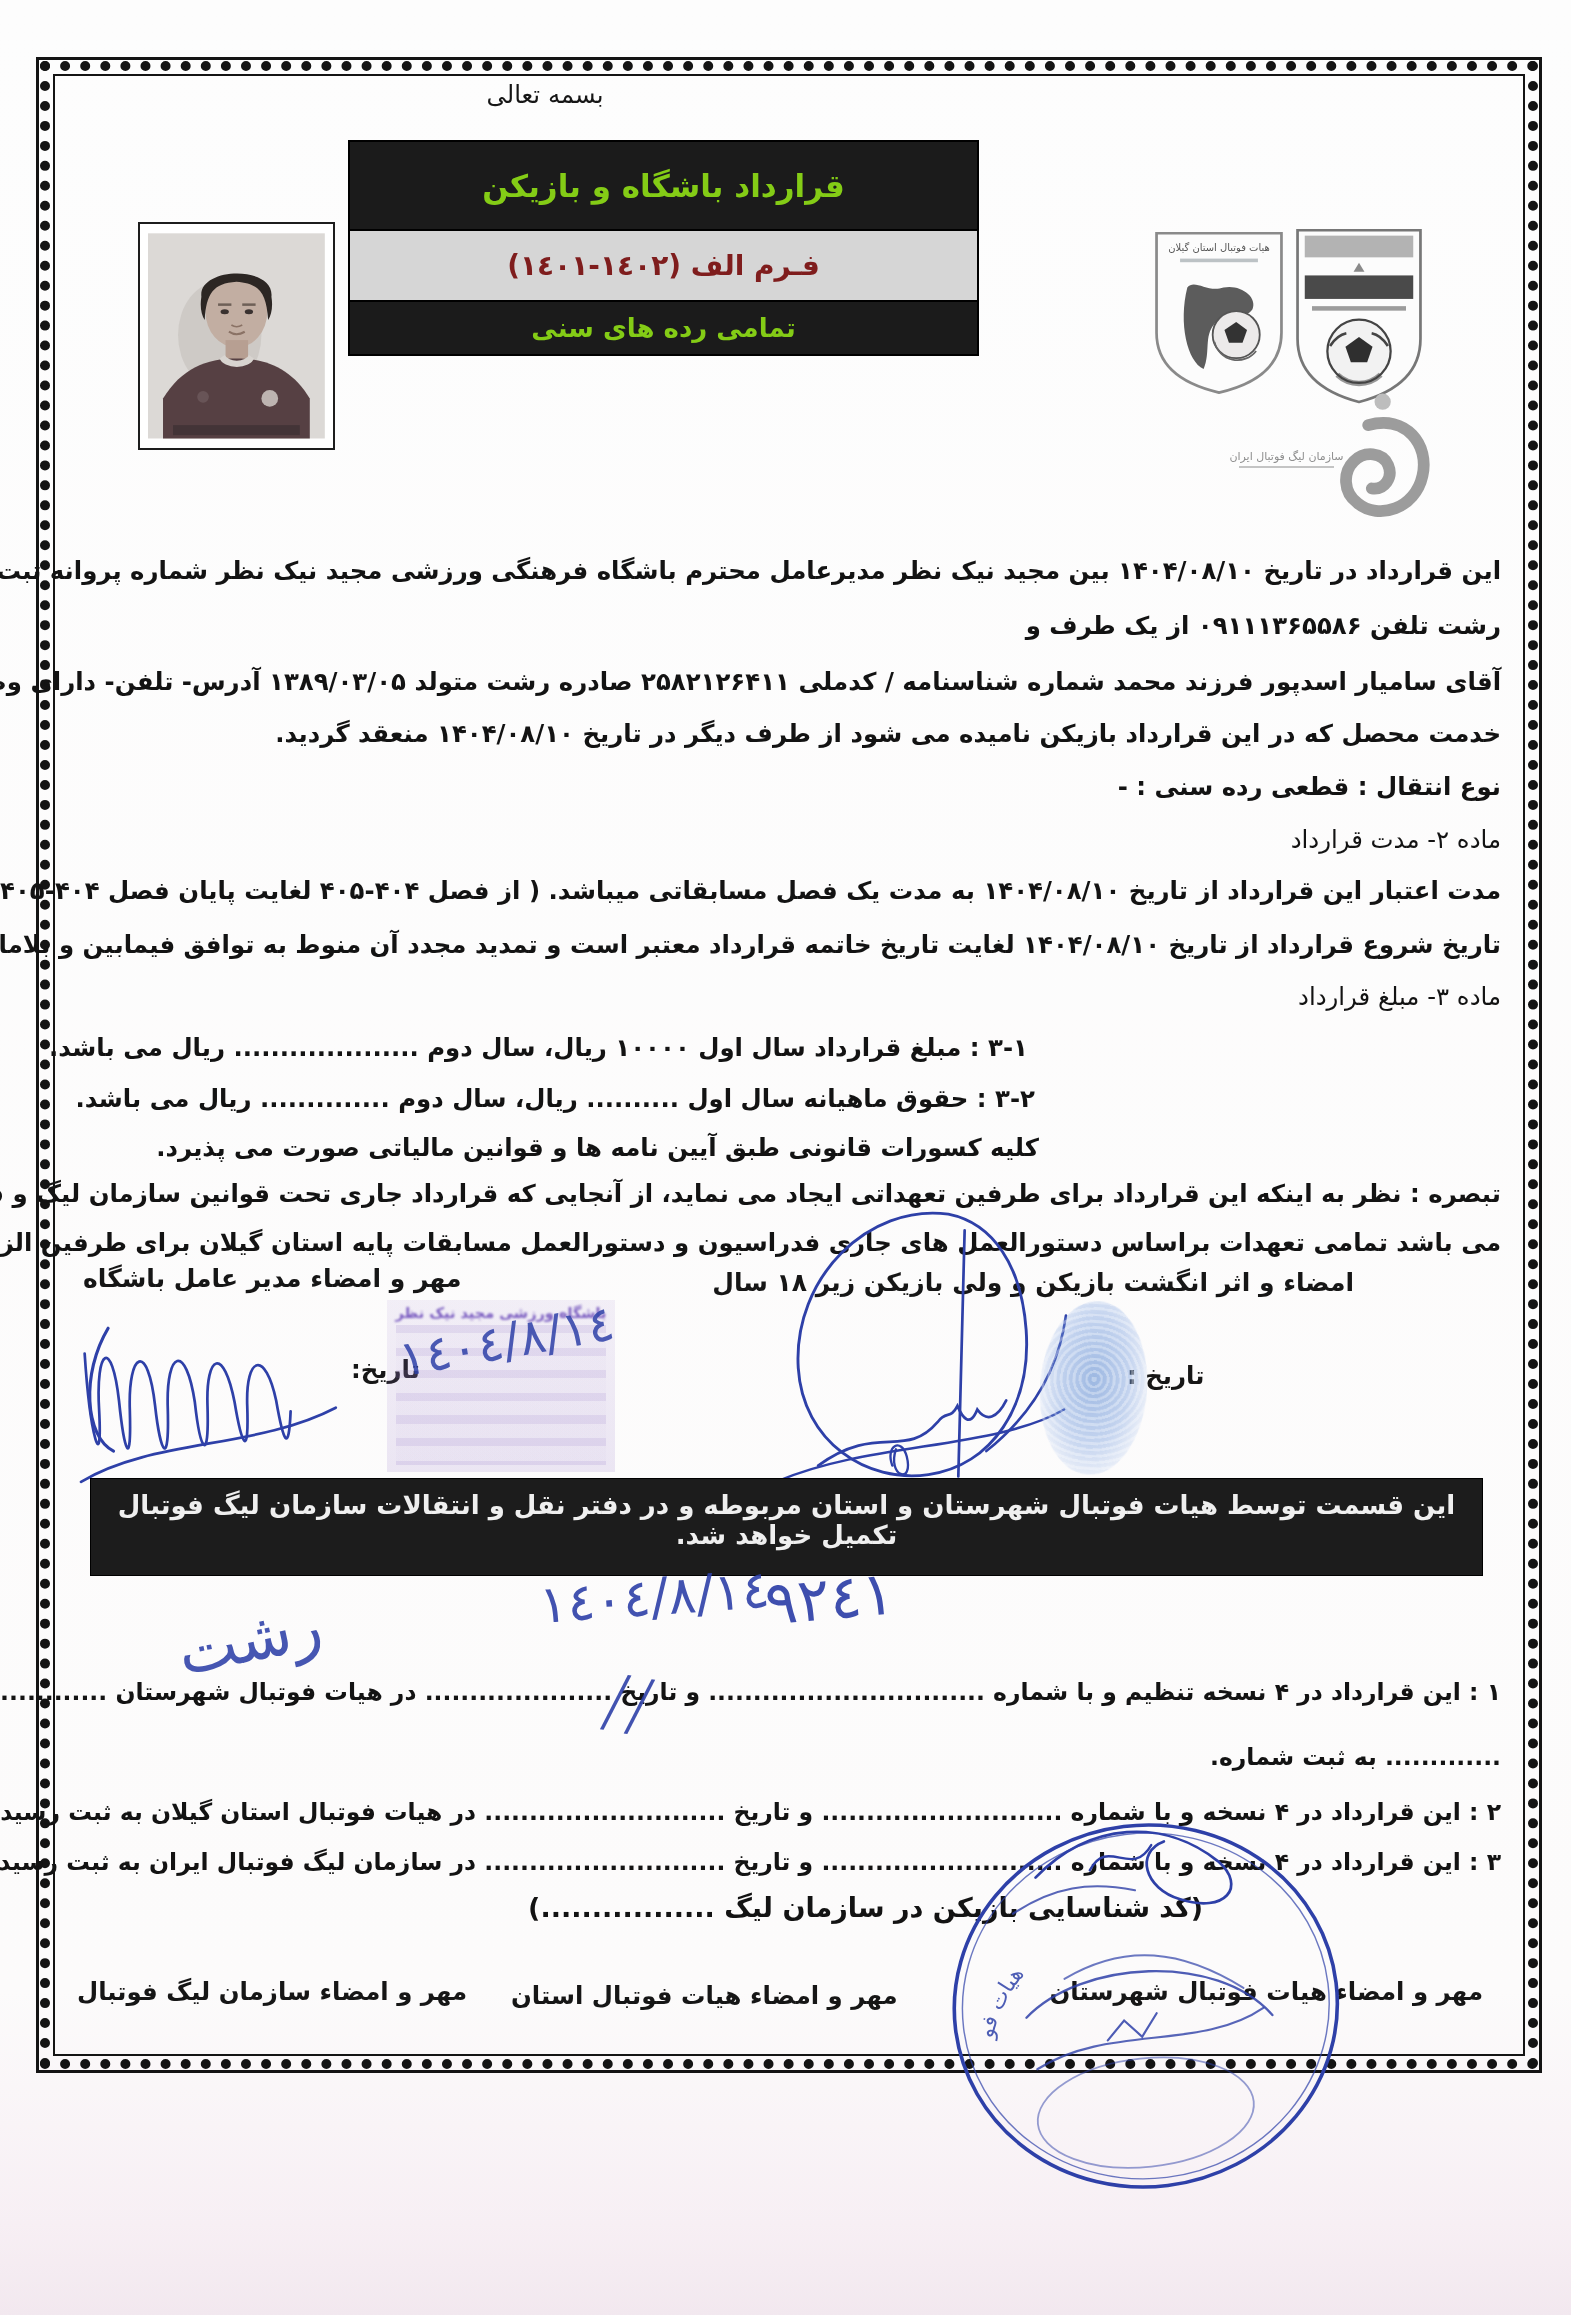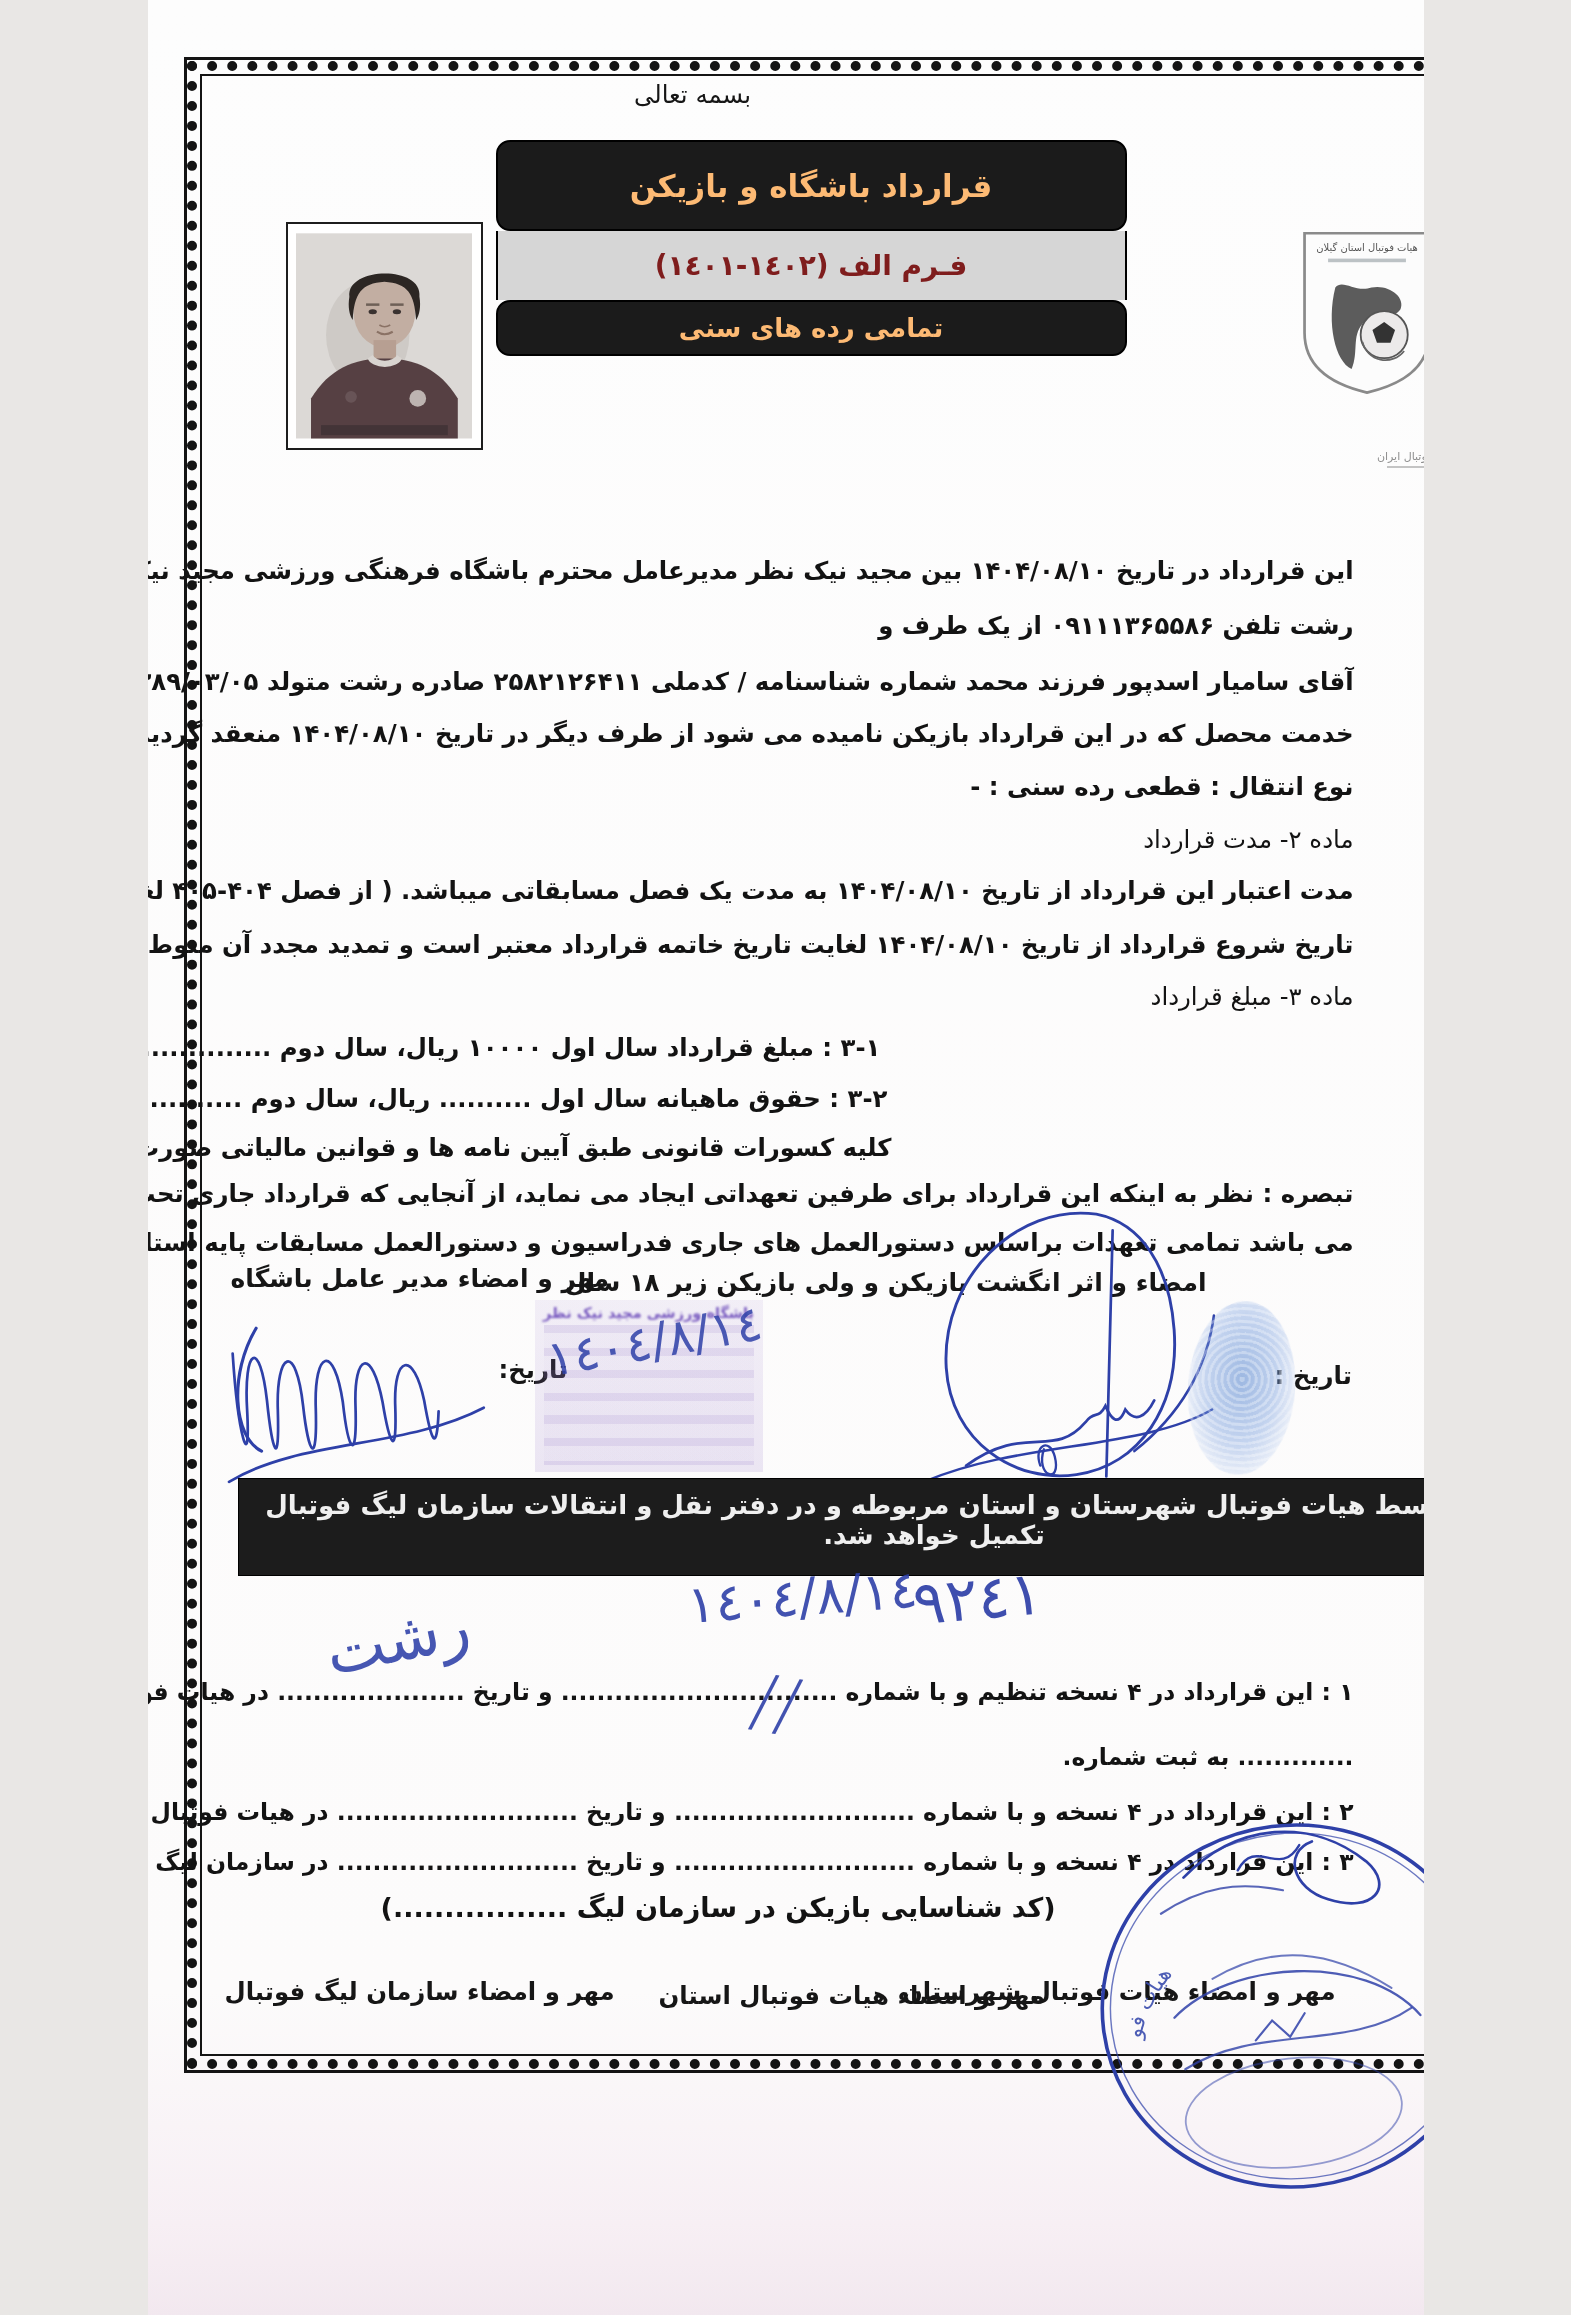--- a/index.html
+++ b/index.html
@@ -1,35 +1,35 @@
 <!DOCTYPE html>
 <html lang="fa" style="font-size:14.5px"><head>
 <meta charset="utf-8">
 <style>
   html,body{margin:0;padding:0;background:#e9e7e5;}
   .paper{
-    position:relative;width:1276px;height:2316px;margin:0 auto;overflow:hidden;
+    position:relative;width:1571px;height:2316px;margin:0 auto;overflow:hidden;
     background:linear-gradient(180deg,#fdfdfd 0%,#fcfbfb 86%,#f7eff4 96%,#f2e8ef 100%);
     font-family:"DejaVu Sans",sans-serif;color:#161616;direction:rtl;
   }
   
   .frame-outer{position:absolute;left:36px;top:57px;width:1500px;height:2010px;border:3.6px solid #141414;background:transparent;}
   .frame-band{position:absolute;inset:0.9px;border:10px dotted #141414;}
   .frame-inner{position:absolute;inset:13.6px;border:2.7px solid #141414;}
 
   .bismillah{position:absolute;left:450px;top:80px;width:190px;text-align:center;font-size:24.4px;font-weight:500;}
 
   
   .photo-frame{position:absolute;left:138px;top:222px;width:197px;height:228px;border:2.7px solid #1d1d1d;background:#fff;box-sizing:border-box;padding:8.1px;}
   .photo-frame svg{display:block;width:100%;height:100%;}
 
   
   .title-stack{position:absolute;left:348px;top:140px;width:631px;}
   .tbox{box-sizing:border-box;border:2.7px solid #000;text-align:center;font-weight:700;display:flex;align-items:center;justify-content:center;}
-  .tbox.black{background:#1b1b1b;color:#fdba74;border-radius:14px;}
+  .tbox.black{background:#1b1b1b;color:#84cc16;}
   .tbox.gray{background:#d6d6d6;color:#7f1d1d;border-top:none;border-bottom:none;}
   .tbox1{height:91px;font-size:31px;}
   .tbox2{height:69px;font-size:28px;}
   .tbox3{height:56px;font-size:26px;}
 
   
   .logo{position:absolute;}
   .league-label{position:absolute;left:1223px;top:450px;width:127px;font-size:11px;color:#8f8f8f;text-align:center;filter:blur(0.4px);}
   .league-label .sub{height:2.7px;background:#c4c4c4;margin:2.7px 16.3px 0;}
 

